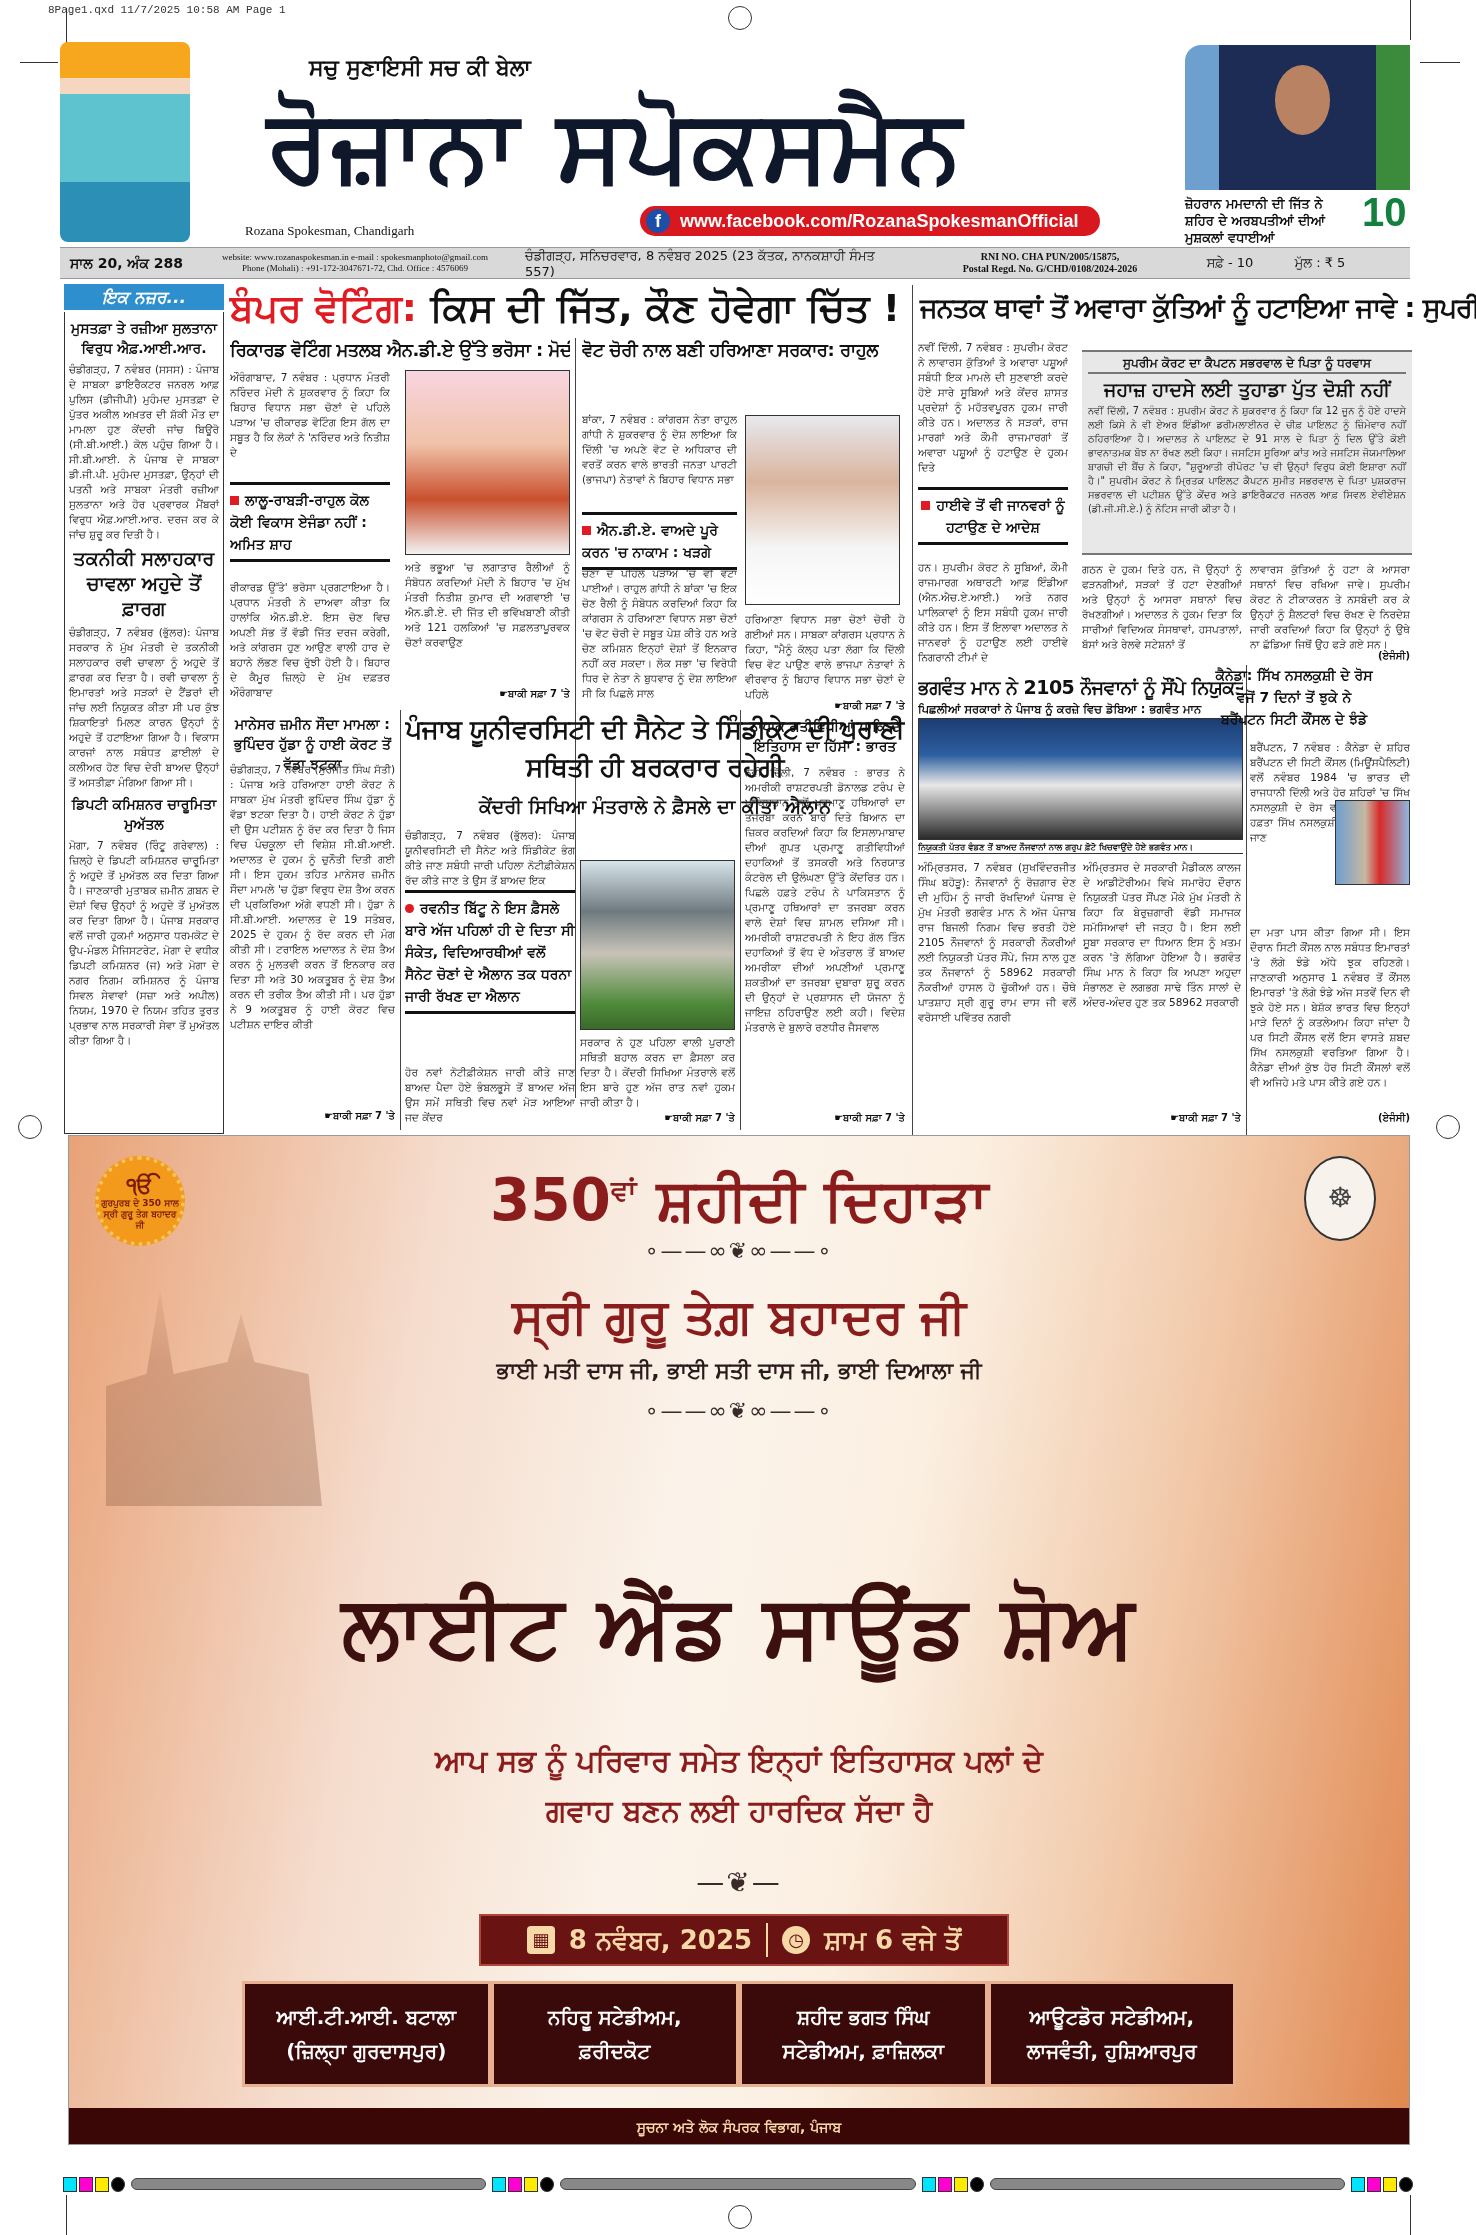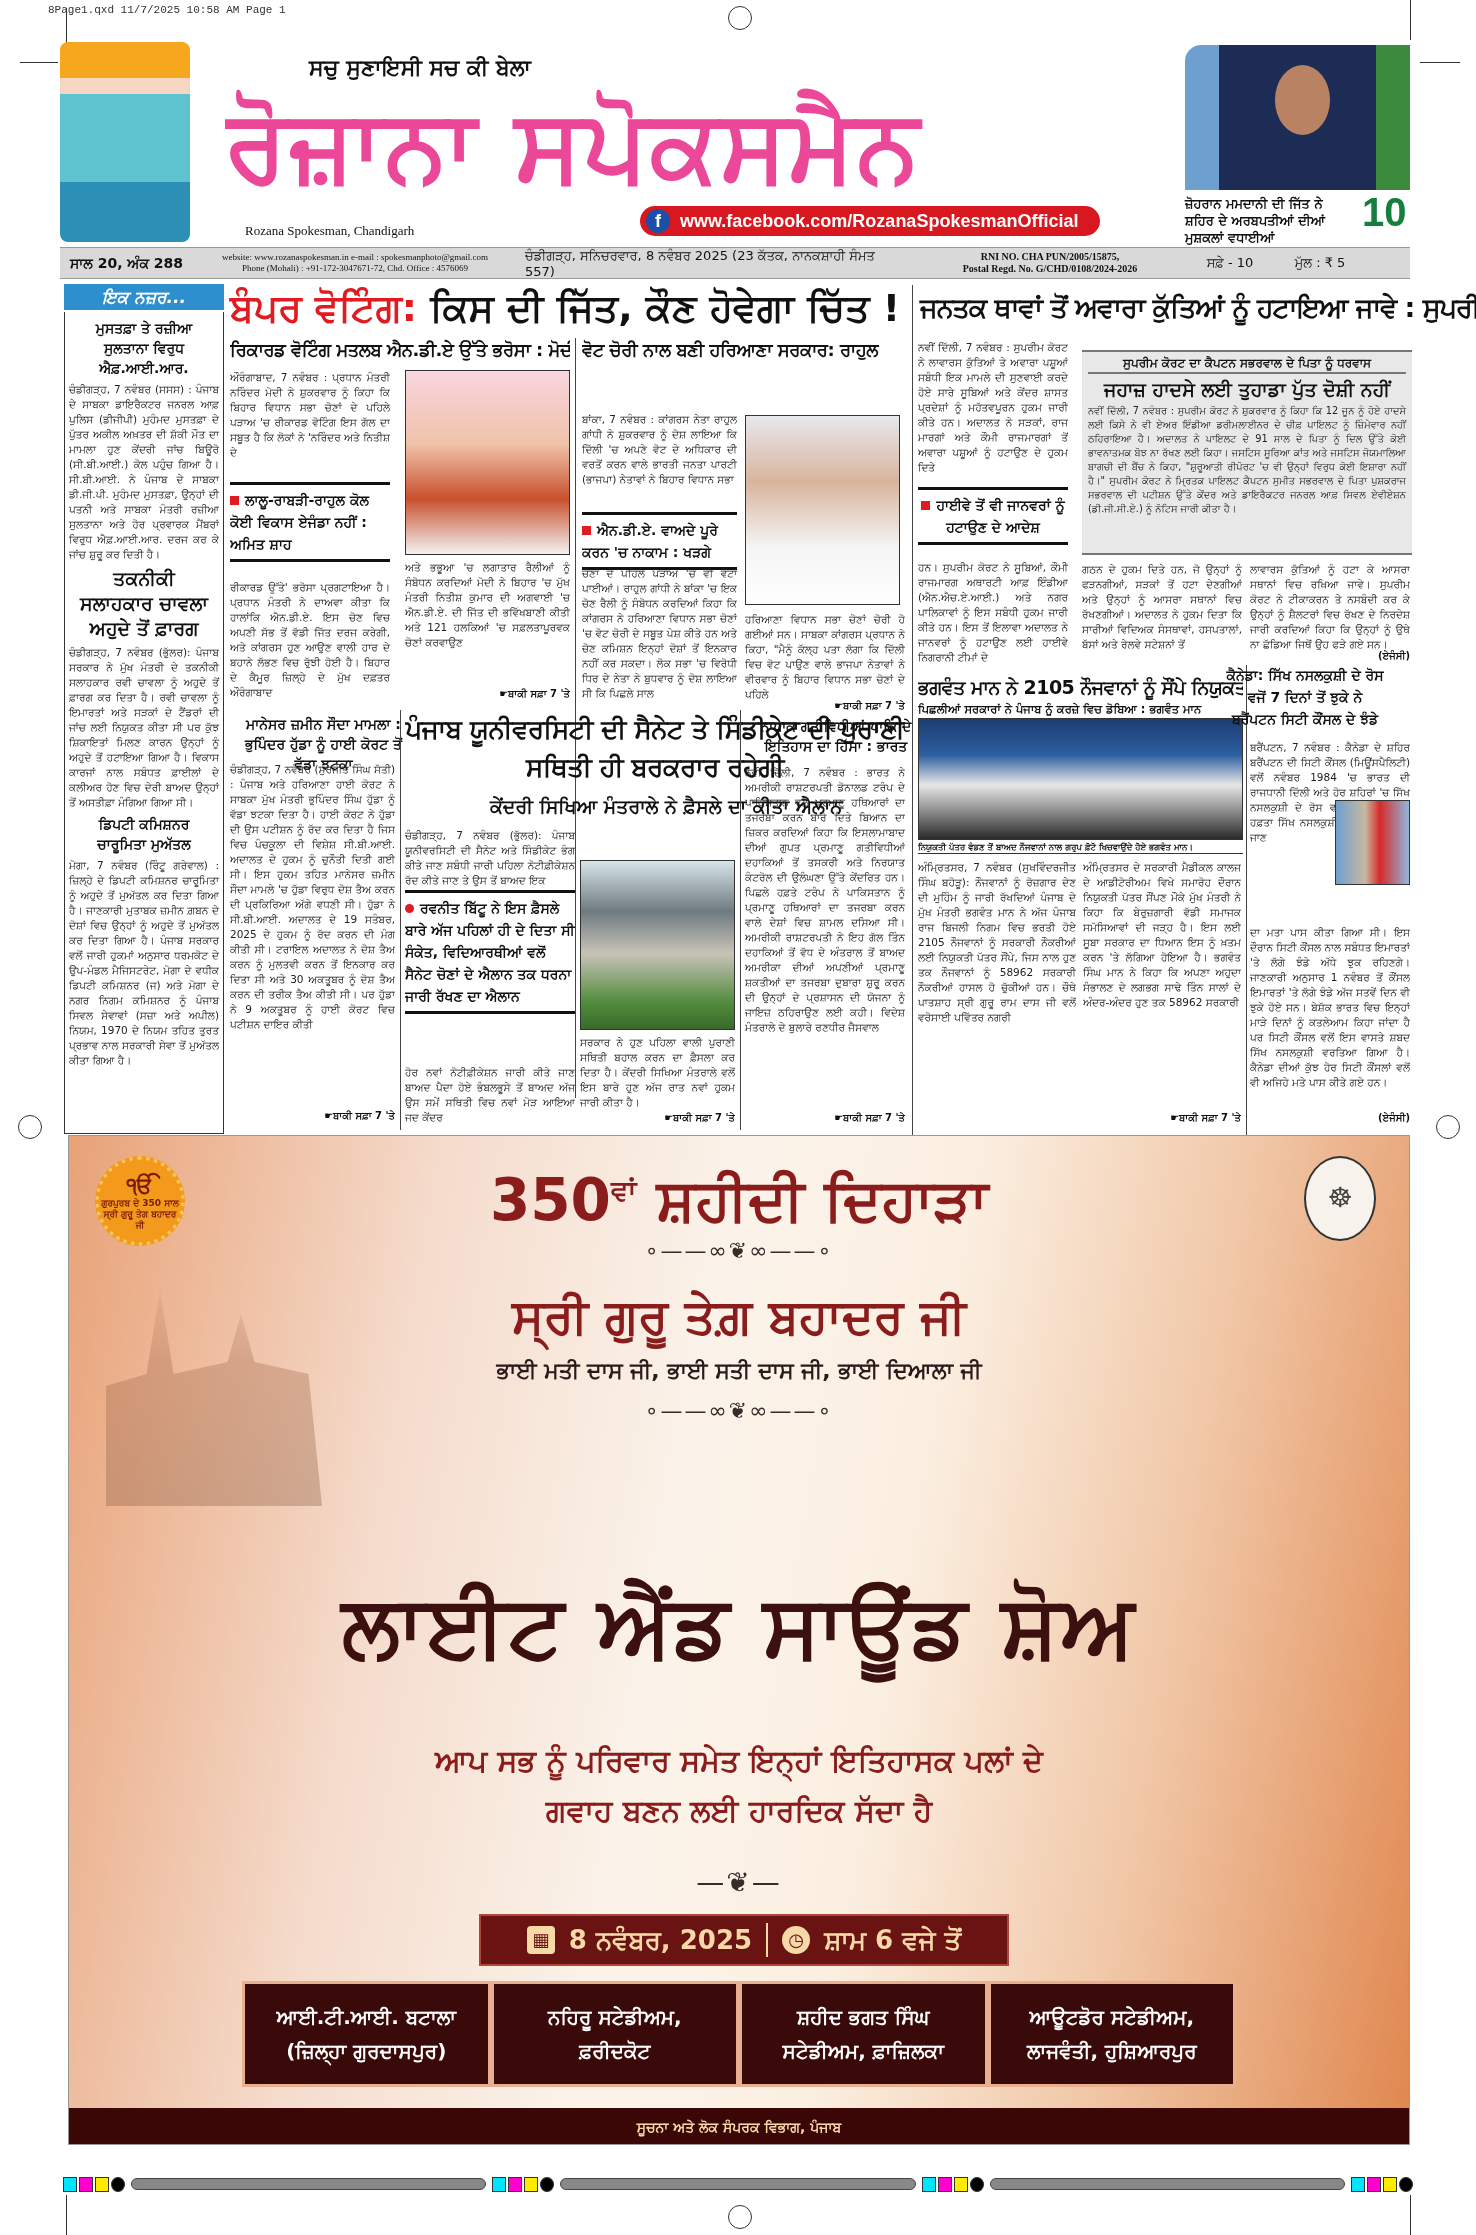--- a/index.html
+++ b/index.html
@@ -4,21 +4,21 @@
 <style>
 *{box-sizing:border-box;margin:0;padding:0}
 body{width:1476px;height:2235px;background:#fff;font-family:"DejaVu Sans",sans-serif;color:#111;position:relative;overflow:hidden}
 .abs{position:absolute}
 .slug{left:48px;top:4px;font-family:"Liberation Mono",monospace;font-size:11px;color:#333}
 .crop{background:#333}
 .regmark{width:24px;height:24px;border:1px solid #333;border-radius:50%}
 
 .mast-kid{left:60px;top:42px;width:130px;height:200px;border-radius:8px;background:linear-gradient(180deg,#f7a71d 0 18%,#f5d6c0 18% 26%,#5ec3cf 26% 70%,#2c8fb5 70% 100%)}
 .tagline{left:240px;top:55px;width:360px;text-align:center;font-size:22px;font-weight:bold}
-.logo{left:225px;top:80px;width:780px;height:130px;font-family:"DejaVu Serif",serif;font-weight:900;font-size:100px;line-height:130px;letter-spacing:2px;white-space:nowrap;overflow:hidden;text-align:left;color:#ec4899}
+.logo{left:225px;top:80px;width:780px;height:130px;font-family:"DejaVu Serif",serif;font-weight:900;font-size:100px;line-height:130px;letter-spacing:2px;white-space:nowrap;overflow:hidden;text-align:center;color:#0f172a}
 .mast-city{left:245px;top:223px;font-family:"Liberation Serif",serif;font-size:13px}
 .fb-pill{left:640px;top:206px;width:460px;height:30px;background:#d8181e;border-radius:15px;color:#fff;font-family:"Liberation Sans",sans-serif;font-weight:bold;font-size:18px;line-height:30px;padding-left:40px}
 .fb-icon{position:absolute;left:6px;top:3px;width:24px;height:24px;border-radius:50%;background:#1d4fa8;color:#fff;font-size:18px;text-align:center;line-height:24px;font-weight:bold}
 .teaser-photo{left:1185px;top:45px;width:225px;height:145px;border-radius:16px 0 0 0;background:linear-gradient(90deg,#6da0cf 0 15%,#1c2c55 15% 85%,#3c8a3c 85%);overflow:hidden}
 .teaser-photo:after{content:"";position:absolute;left:90px;top:20px;width:55px;height:70px;border-radius:50%;background:#b98363}
 .teaser-text{left:1185px;top:195px;width:170px;font-size:13px;font-weight:bold;line-height:17px}
 .teaser-num{left:1362px;top:190px;font-family:"Liberation Sans",sans-serif;font-weight:bold;font-size:40px;color:#15803d}
 
 .infobar{left:60px;top:247px;width:1350px;height:32px;background:#d9d9d9;border-top:1px solid #999;border-bottom:1px solid #999;display:flex;align-items:center;font-size:13px}
 .infobar .cell{padding:0 10px}
@@ -26,21 +26,21 @@
 .ib-contact{width:320px;font-family:"Liberation Serif",serif;font-size:9px;line-height:11px;text-align:center}
 .ib-date{width:400px;font-size:13px}
 .ib-rni{width:270px;font-family:"Liberation Serif",serif;font-size:10px;line-height:12px;text-align:center;font-weight:bold}
 .ib-pages{width:90px;text-align:center}
 .ib-price{width:90px;text-align:center}
 
 .col{position:absolute;overflow:hidden}
 .body-text{font-size:10.5px;line-height:15px;text-align:justify;color:#222}
 .vrule{position:absolute;width:1px;background:#444}
 .ik-box{left:64px;top:284px;width:160px;height:26px;background:#2e8fcf;color:#fff;font-weight:bold;font-size:17px;text-align:center;line-height:26px;font-style:italic}
-.side-hl{font-weight:bold;text-align:center;font-size:14px;line-height:20px;margin:4px 11px}
+.side-hl{font-weight:bold;text-align:center;font-size:14px;line-height:20px;margin:4px 0}
 .side-hl.big{font-size:19px;line-height:25px}
 .banner-hl{left:230px;top:283px;width:680px;font-size:38px;font-weight:900;line-height:50px;white-space:nowrap}
 .banner-hl .red{color:#e01b22}
 .sc-hl{left:920px;top:283px;width:500px;font-size:27px;font-weight:900;line-height:50px;white-space:nowrap;letter-spacing:-1px}
 .sub-hl{font-weight:900;font-size:19px;line-height:30px;white-space:nowrap;letter-spacing:-0.5px}
 .photo{position:absolute;border:1px solid #333}
 .modi{background:linear-gradient(180deg,#f8d5e0 0,#f0c2a8 40%,#c9502e 70%,#f2f2f2 100%)}
 .rahul{background:linear-gradient(180deg,#e8e8ee 0,#d9b49d 35%,#f5f5f5 70%,#ffffff 100%)}
 .pu{background:linear-gradient(180deg,#d7e4ea 0,#6e7a80 30%,#c8c3b8 55%,#4f8a3a 85%,#3a6a2a 100%)}
 .group{background:linear-gradient(180deg,#1d3d73 0,#2d5fa0 30%,#e8e8e8 55%,#2a2a2a 100%)}

